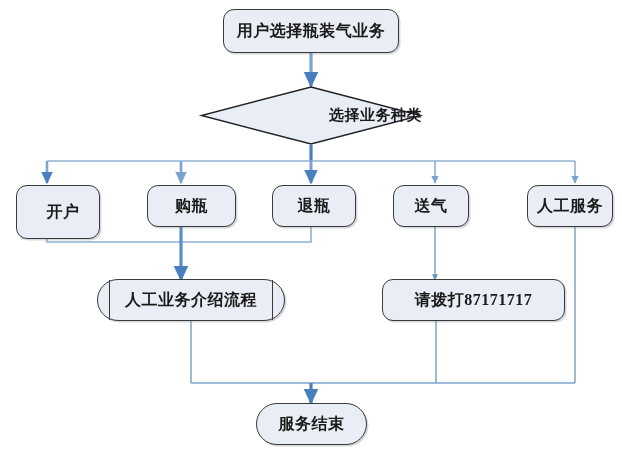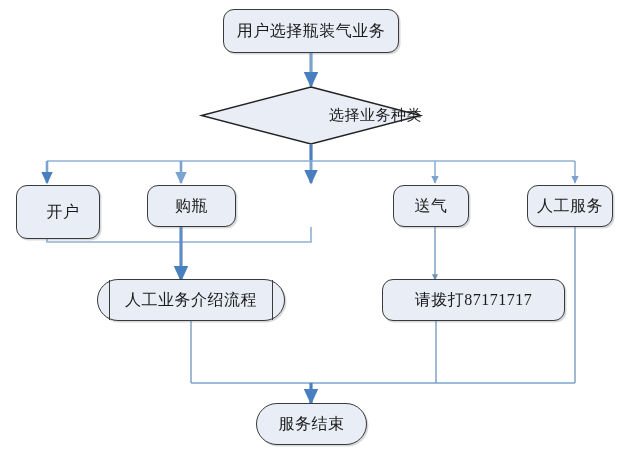--- a/index.html
+++ b/index.html
@@ -32,20 +32,21 @@
     background: #e9eef6;
     border: 1.4px solid #3a3a3a;
     display: flex;
     align-items: center;
     justify-content: center;
     color: #1a1a1a;
     text-align: center;
     line-height: 1.1;
     z-index: 2;
     box-shadow: 1.5px 1.5px 0 rgba(120,125,135,0.30);
+    font-weight: bold;
   }
   .node-label {
     display: block;
     white-space: nowrap;
     letter-spacing: 0.5px;
   }
   
   .shape-roundrect {
     border-radius: 11px;
   }
@@ -152,20 +153,23 @@
   </div>
 
   <div class="node shape-roundrect fs-16" style="left:16px; top:185px; width:84px; height:54px;padding-left:10px;">
     <span class="node-label">开户</span>
   </div>
 
   <div class="node shape-roundrect fs-16" style="left:147px; top:185px; width:89px; height:42px;">
     <span class="node-label">购瓶</span>
   </div>
 
+  <div class="node shape-roundrect fs-16" style="left:272px; top:185px; width:84px; height:42px;">
+    <span class="node-label">退瓶</span>
+  </div>
 
   <div class="node shape-roundrect fs-16" style="left:393px; top:185px; width:76px; height:42px;">
     <span class="node-label">送气</span>
   </div>
 
   <div class="node shape-roundrect fs-16" style="left:527px; top:185px; width:86px; height:42px;">
     <span class="node-label">人工服务</span>
   </div>
 
   <div class="node shape-predefined fs-16" style="left:97px; top:279px; width:188px; height:42px;">

